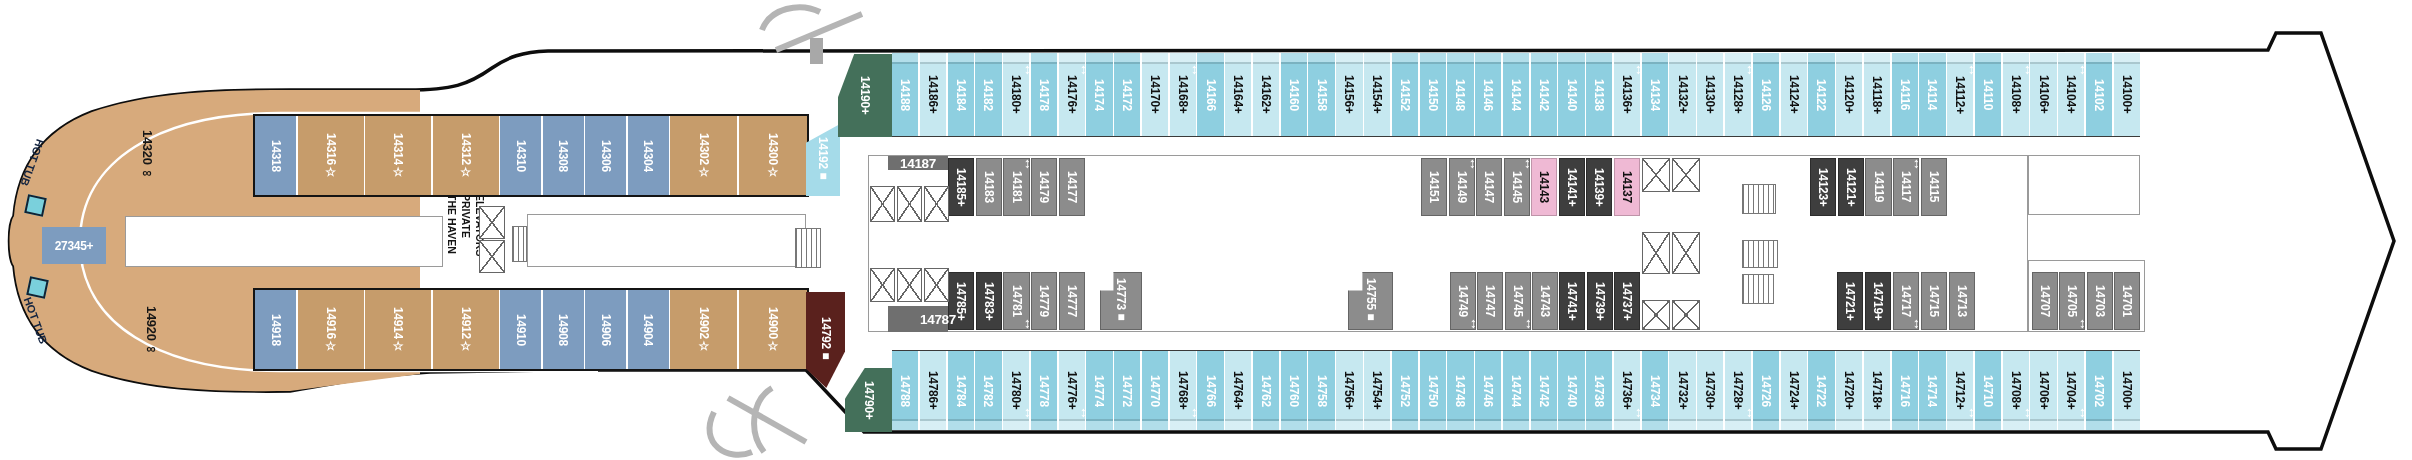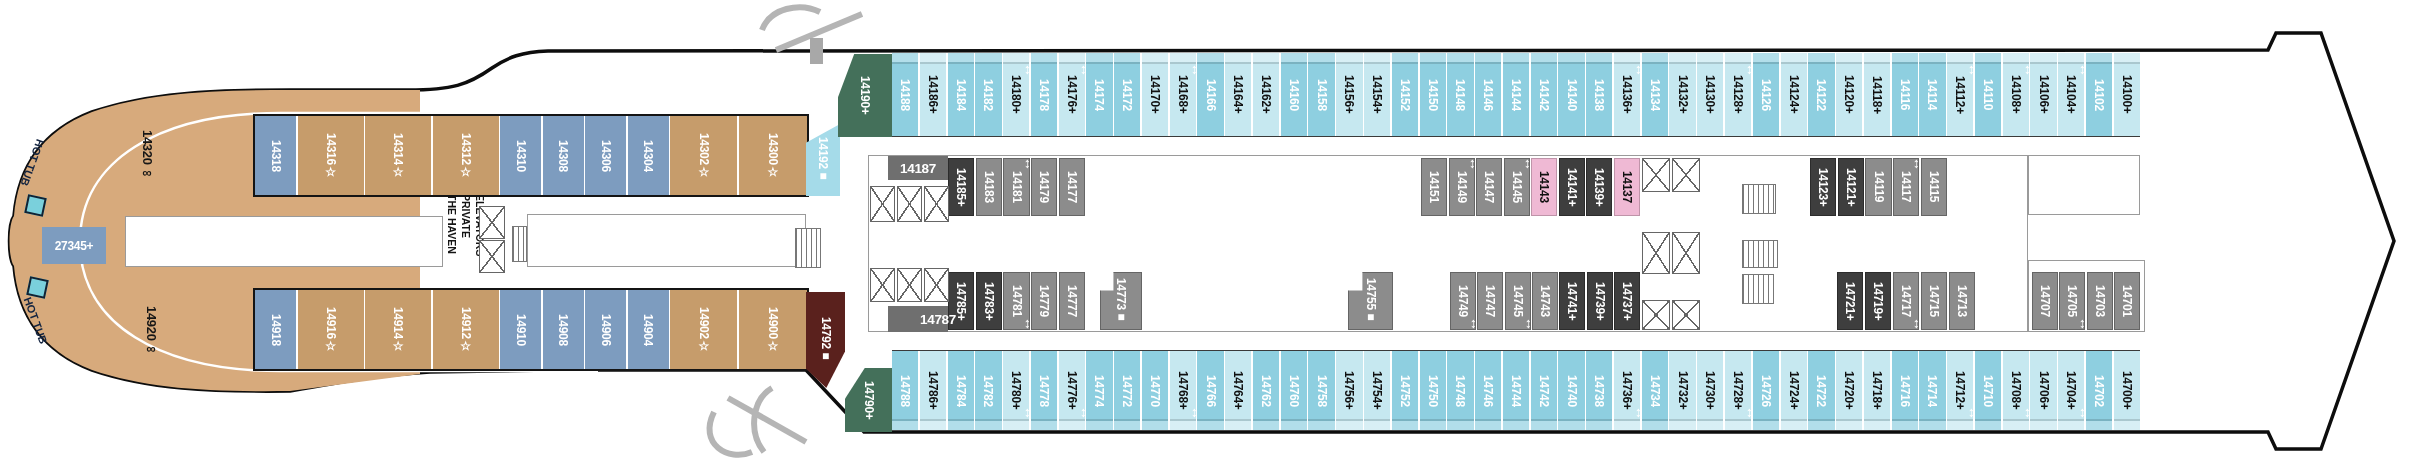--- a/index.html
+++ b/index.html
@@ -611,21 +611,21 @@
     </div>
     <div class="cab special green" style="left: 845px; top: 368px; width: 47px; height: 64px; position: absolute; clip-path: polygon(42% 0px, 100% 0px, 100% 100%, 0px 100%, 0px 48%);">
       <span>14790+</span>
     </div>
     <div class="cab special gray" style="left: 1100px; top: 272px; width: 42px; height: 58px; position: absolute; clip-path: polygon(32% 0px, 100% 0px, 100% 100%, 0px 100%, 0px 32%, 32% 32%);">
       <span>14773■</span>
     </div>
     <div class="cab special gray" style="left: 1348px; top: 272px; width: 45px; height: 58px; position: absolute; clip-path: polygon(32% 0px, 100% 0px, 100% 100%, 0px 100%, 0px 32%, 32% 32%);">
       <span>14755■</span>
     </div>
-    <div class="cab special labelgray horiz" style="left: 888px; top: 156px; width: 60px; height: 24px; position: absolute;">
+    <div class="cab special labelgray horiz" style="left: 888px; top: 156px; width: 60px; height: 14px; position: absolute;">
       <span>14187</span>
     </div>
     <div class="cab special labelgray horiz" style="left: 888px; top: 306px; width: 60px; height: 26px; position: absolute; padding-left: 40px;">
       <span>14787</span>
     </div>
     <div class="elev" style="left: 479px; top: 206px; width: 26px; height: 33px; position: absolute;"></div>
     <div class="elev" style="left: 479px; top: 240px; width: 26px; height: 33px; position: absolute;"></div>
     <div class="elev" style="left: 870px; top: 186px; width: 25px; height: 36px; position: absolute;"></div>
     <div class="elev" style="left: 897px; top: 186px; width: 25px; height: 36px; position: absolute;"></div>
     <div class="elev" style="left: 924px; top: 186px; width: 25px; height: 36px; position: absolute;"></div>

